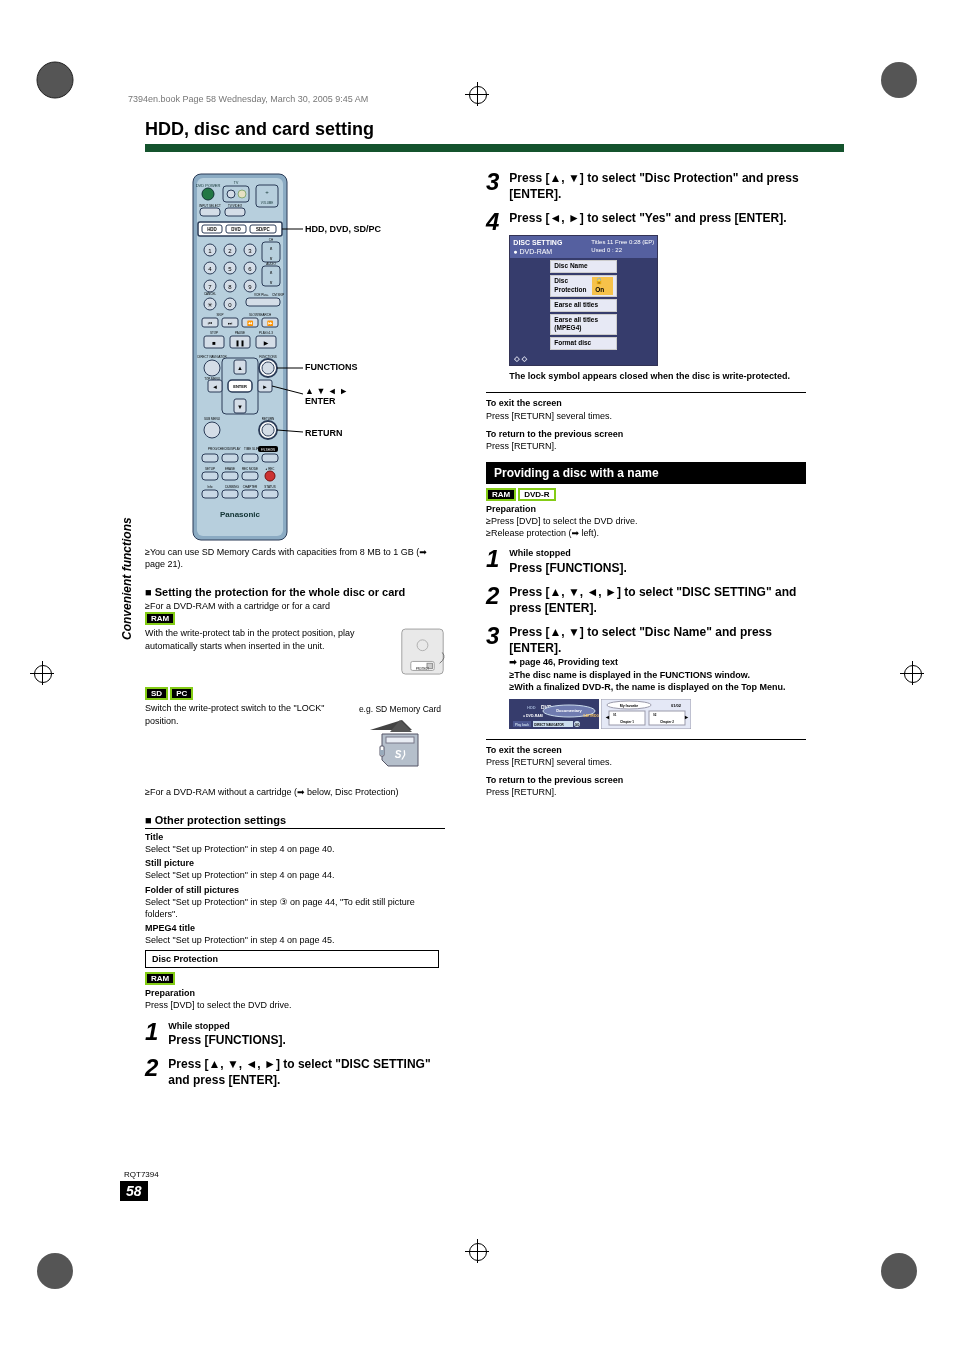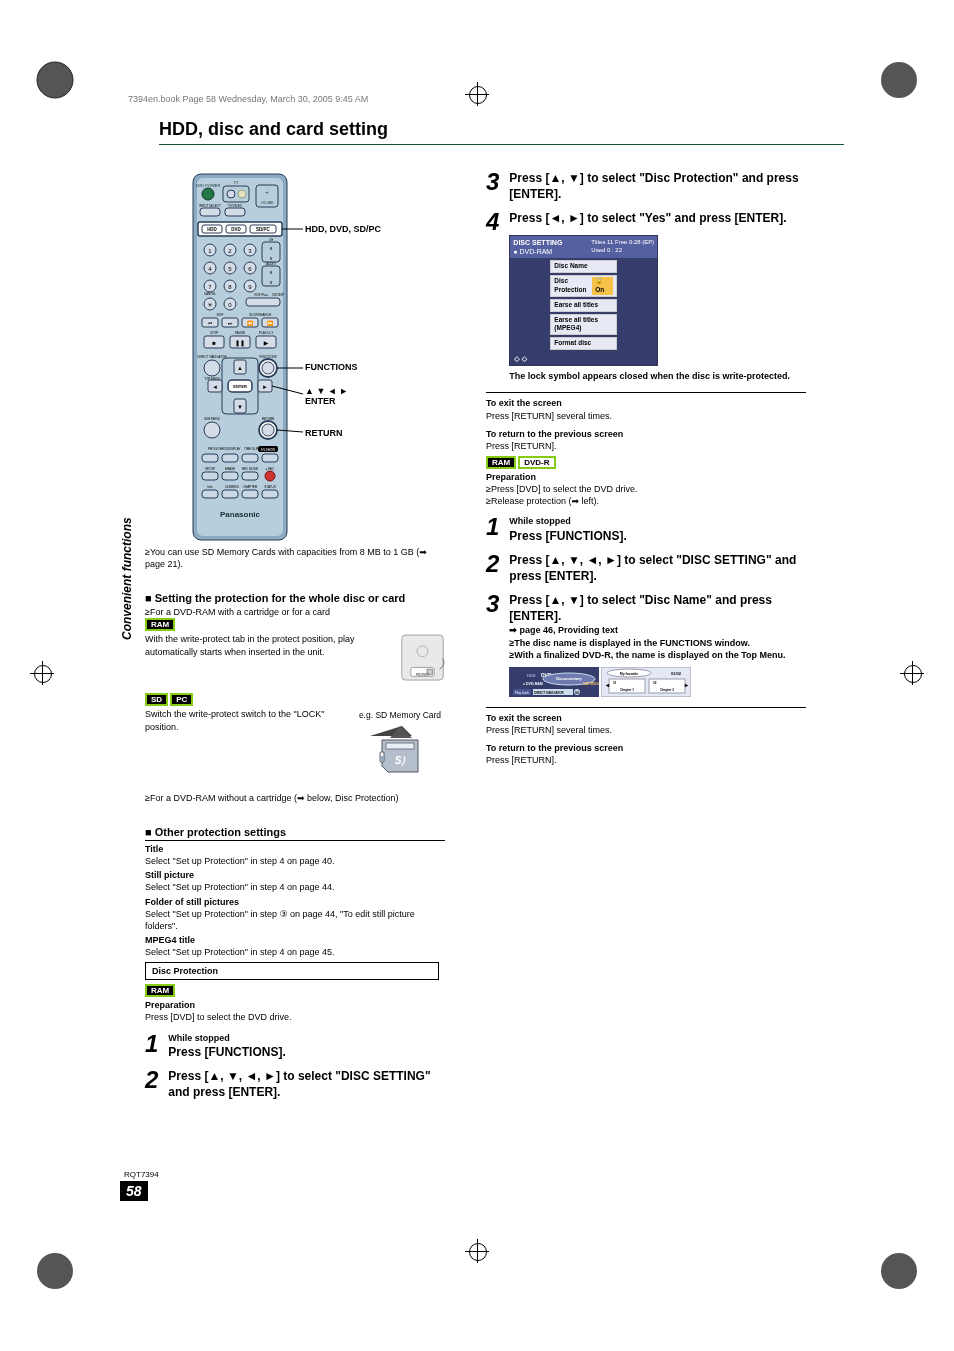--- a/index.html
+++ b/index.html
@@ -14,29 +14,29 @@
   .cross{position:absolute;font-size:24px;color:#333}
   .cross.t{top:82px;left:50%;transform:translateX(-50%)}
   .cross.b{bottom:82px;left:50%;transform:translateX(-50%)}
   .cross.l{top:50%;left:30px;transform:translateY(-50%)}
   .cross.r{top:50%;right:30px;transform:translateY(-50%)}
   .crossg{display:inline-block;width:24px;height:24px;position:relative}
   .crossg:before,.crossg:after{content:"";position:absolute;background:#000}
   .crossg:before{left:50%;top:0;width:1px;height:100%}
   .crossg:after{top:50%;left:0;height:1px;width:100%}
   .crossg .circ{position:absolute;top:4px;left:4px;width:16px;height:16px;border:1px solid #000;border-radius:50%}
-  .titlebar{position:absolute;top:119px;left:159px;right:110px;border-bottom:1px solid #14532d;padding-bottom:4px;font-weight:bold;font-size:18px}
+  .titlebar{position:absolute;top:119px;left:145px;right:110px;border-bottom:8px solid #14532d;padding-bottom:4px;font-weight:bold;font-size:18px}
   .sidecap{position:absolute;left:120px;top:640px;transform:rotate(-90deg);transform-origin:left top;font-style:italic;font-weight:bold;font-size:12px}
   .col{position:absolute;width:300px}
   .col.left{left:145px;top:170px}
   .col.right{left:486px;top:170px}
   .remsvg{width:100px;height:370px}
   .remlabel{position:absolute;font-size:9px;font-weight:bold}
   .bar{background:#000;color:#fff;font-weight:bold;padding:4px 8px;font-size:12px;margin-top:10px}
-  .subhead{font-weight:bold;font-size:11px;margin-top:22px}
+  .subhead{font-weight:bold;font-size:11px;margin-top:16px}
   .body{font-size:9px;line-height:1.35;margin-top:2px}
   .badge{display:inline-block;border:2px solid #84cc16;background:#000;color:#fff;font-size:8px;font-weight:bold;padding:0 4px;margin-right:2px}
   .badge.white{background:#fff;color:#000}
   .step-wrap{display:flex;align-items:flex-start;margin-top:8px;gap:10px}
   .stepnum{font-size:24px;font-weight:bold;font-style:italic;line-height:1}
   .steptxt{flex:1;font-size:12px;font-weight:bold;line-height:1.35}
   .steptxt .small{font-size:9px;font-weight:bold;display:block}
   .dp{border:1px solid #000;padding:3px 6px;font-size:9px;font-weight:bold;margin-top:4px;display:inline-block}
   .pg{position:absolute;bottom:150px;left:120px;color:#fff;background:#000;padding:2px 6px;font-weight:bold;font-style:italic;font-size:14px}
   .rqt{position:absolute;bottom:172px;left:124px;font-size:8px}
@@ -322,20 +322,21 @@
 
     <div class="body" style="border-top:1px solid #000;margin-top:10px;padding-top:4px">
       <b>To exit the screen</b><br>
       <span>Press [RETURN] several times.</span>
     </div>
     <div class="body" style="margin-top:6px">
       <b>To return to the previous screen</b><br>
       <span>Press [RETURN].</span>
     </div>
 
+    <div class="bar">Providing a disc with a name</div>
     <div style="margin-top:4px">
       <span class="badge">RAM</span><span class="badge white">DVD-R</span>
     </div>
     <div class="body">
       <b>Preparation</b><br>
       <span>≥Press [DVD] to select the DVD drive.</span><br>
       <span>≥Release protection (➡ left).</span>
     </div>
 
     <div class="step-wrap">

